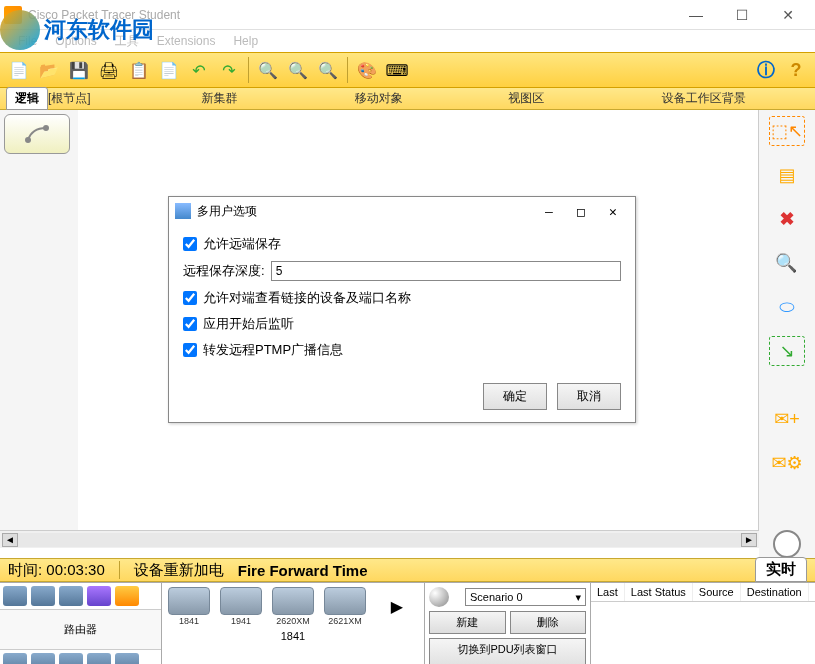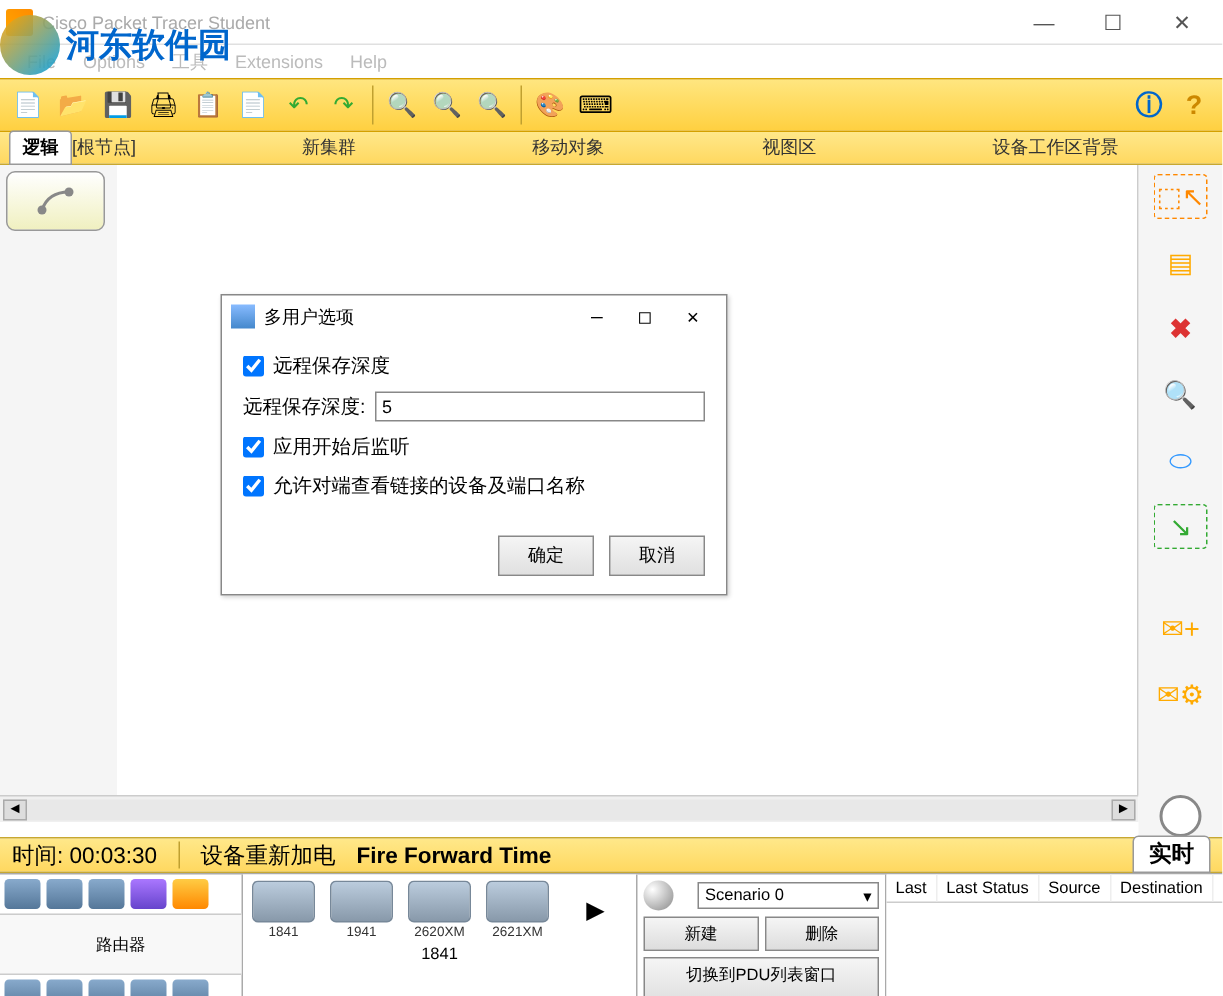--- a/index.html
+++ b/index.html
@@ -67,21 +67,21 @@
 .scen-top { display: flex; align-items: center; gap: 16px; }
 .scen-select { flex: 1; border: 1px solid #888; background: #fff; padding: 2px 4px; font-size: 11px; position: relative; }
 .scen-select::after { content: "▾"; position: absolute; right: 4px; }
 .scen-btns { display: flex; gap: 4px; }
 .scen-btn { flex: 1; border: 1px solid #888; background: linear-gradient(#f5f5f5,#ddd); padding: 3px 0; text-align: center; font-size: 11px; }
 .pdu-table { flex: 1; background: #fff; font-size: 11px; }
 .pdu-header { display: flex; border-bottom: 1px solid #ccc; }
 .pdu-header div { padding: 3px 6px; border-right: 1px solid #eee; }
 
 
-.dialog { position: absolute; left: 147px; top: 196px; width: 338px; background: #fff; border: 1px solid #888; box-shadow: 1px 1px 3px rgba(0,0,0,0.2); font-size: 13px; z-index: 50; }
+.dialog { position: absolute; left: 168px; top: 196px; width: 468px; background: #fff; border: 1px solid #888; box-shadow: 1px 1px 3px rgba(0,0,0,0.2); font-size: 13px; z-index: 50; }
 .dlg-title { height: 28px; display: flex; align-items: center; padding: 0 6px; }
 .dlg-title .dlg-icon { width: 16px; height: 16px; background: linear-gradient(#8bf,#48c); margin-right: 6px; }
 .dlg-title .dlg-text { flex: 1; font-size: 12px; }
 .dlg-title .dlg-ctrl { width: 32px; text-align: center; font-family: monospace; }
 .dlg-body { padding: 10px 14px; }
 .dlg-row { display: flex; align-items: center; margin-bottom: 8px; gap: 6px; }
 .dlg-row input[type=checkbox] { width: 14px; height: 14px; }
 .dlg-input { flex: 1; border: 1px solid #888; padding: 2px 4px; font-size: 12px; }
 .dlg-buttons { display: flex; justify-content: flex-end; gap: 10px; padding: 6px 14px 12px; }
 .dlg-btn { width: 64px; padding: 4px 0; border: 1px solid #888; background: linear-gradient(#f5f5f5,#e0e0e0); text-align: center; font-size: 12px; }
@@ -255,32 +255,36 @@
   <div class="dlg-title">
     <div class="dlg-icon"></div>
     <div class="dlg-text">多用户选项</div>
     <div class="dlg-ctrl">—</div>
     <div class="dlg-ctrl">□</div>
     <div class="dlg-ctrl">✕</div>
   </div>
   <div class="dlg-body">
     <div class="dlg-row">
       <input type="checkbox" checked="" style="">
-      <span>远程保存深度</span>
+      <span>允许远端保存</span>
     </div>
     <div class="dlg-row">
       <span>远程保存深度:</span>
       <input class="dlg-input" type="text" value="5" style="">
     </div>
     <div class="dlg-row">
       <input type="checkbox" checked="" style="">
+      <span>允许对端查看链接的设备及端口名称</span>
+    </div>
+    <div class="dlg-row">
+      <input type="checkbox" checked="" style="">
       <span>应用开始后监听</span>
     </div>
     <div class="dlg-row">
       <input type="checkbox" checked="" style="">
-      <span>允许对端查看链接的设备及端口名称</span>
+      <span>转发远程PTMP广播信息</span>
     </div>
   </div>
   <div class="dlg-buttons">
     <div class="dlg-btn">确定</div>
     <div class="dlg-btn">取消</div>
   </div>
 </div>
 
 </body></html>

